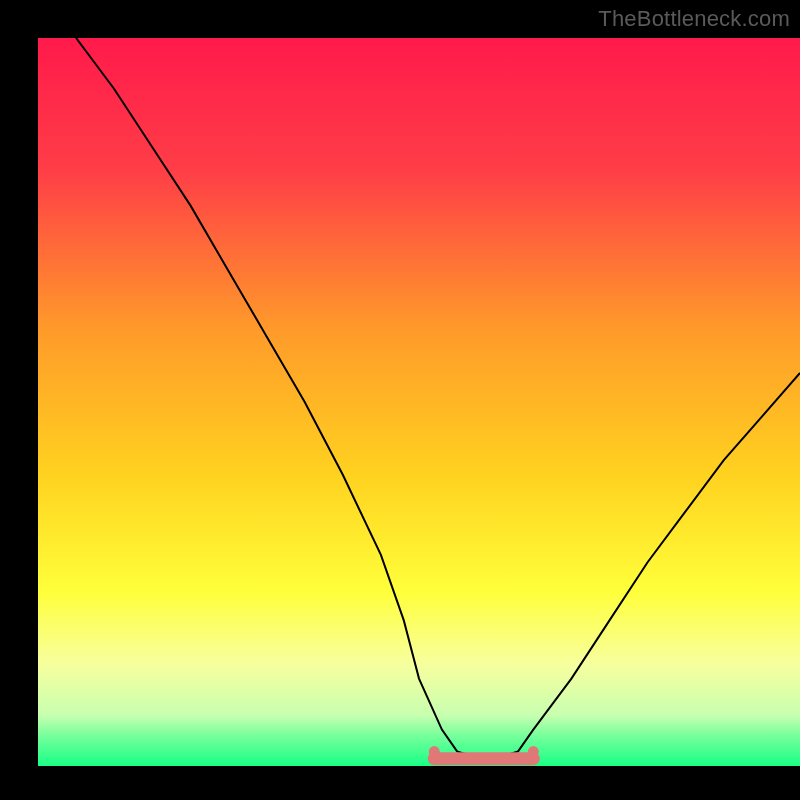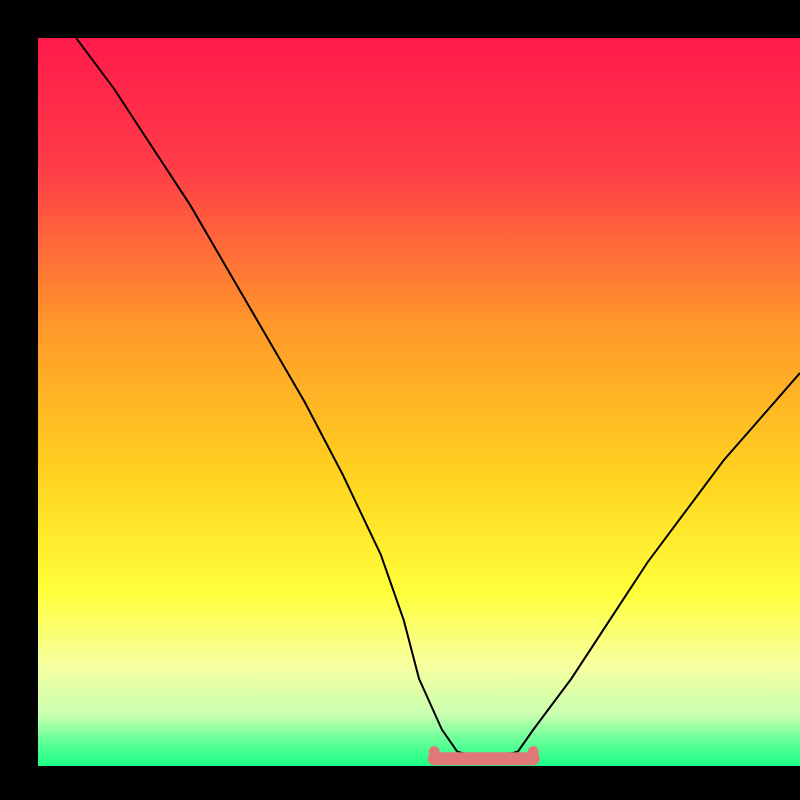--- a/index.html
+++ b/index.html
@@ -55,13 +55,14 @@
     <g id="plot-group" clip-path="url(#plot-clip)">
       <path id="curve-path" fill="none" stroke="#000000" stroke-width="2" d="M76.1 38.0 L114.2 89.0 L152.3 147.2 L190.4 205.4 L228.5 271.0 L266.6 336.5 L304.7 402.0 L342.8 474.8 L380.9 554.9 L403.8 620.4 L419.0 678.6 L441.9 729.6 L457.1 751.4 L480.0 758.7 L495.2 758.7 L518.1 751.4 L533.3 729.6 L571.4 678.6 L609.5 620.4 L647.6 562.2 L685.7 511.2 L723.8 460.2 L761.9 416.6 L800.0 372.9"></path>
       <g id="flat-zone-group">
           <line x1="434.24" y1="758.72" x2="533.3" y2="758.72" stroke="#e07878" stroke-width="13" stroke-linecap="round"></line>
           <circle cx="434.24" cy="751.57" r="5.46" fill="#e07878"></circle>
           <circle cx="533.3" cy="751.57" r="5.46" fill="#e07878"></circle>
         </g>
     </g>
   </svg>
 
+  <div class="watermark">TheBottleneck.com</div>
 </div>
 
 </body></html>

